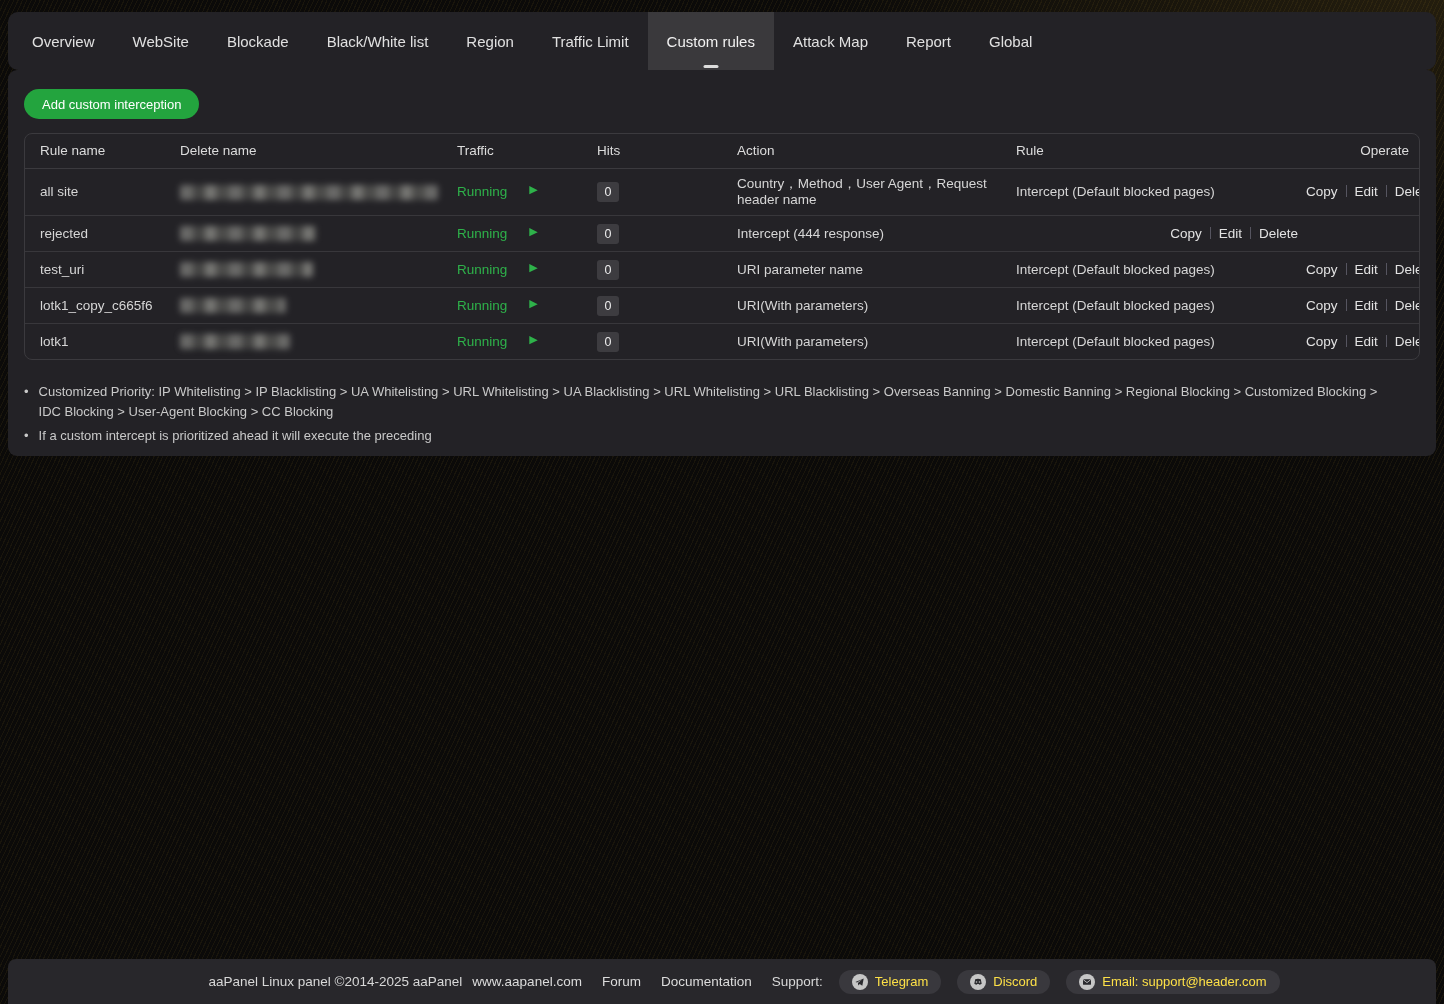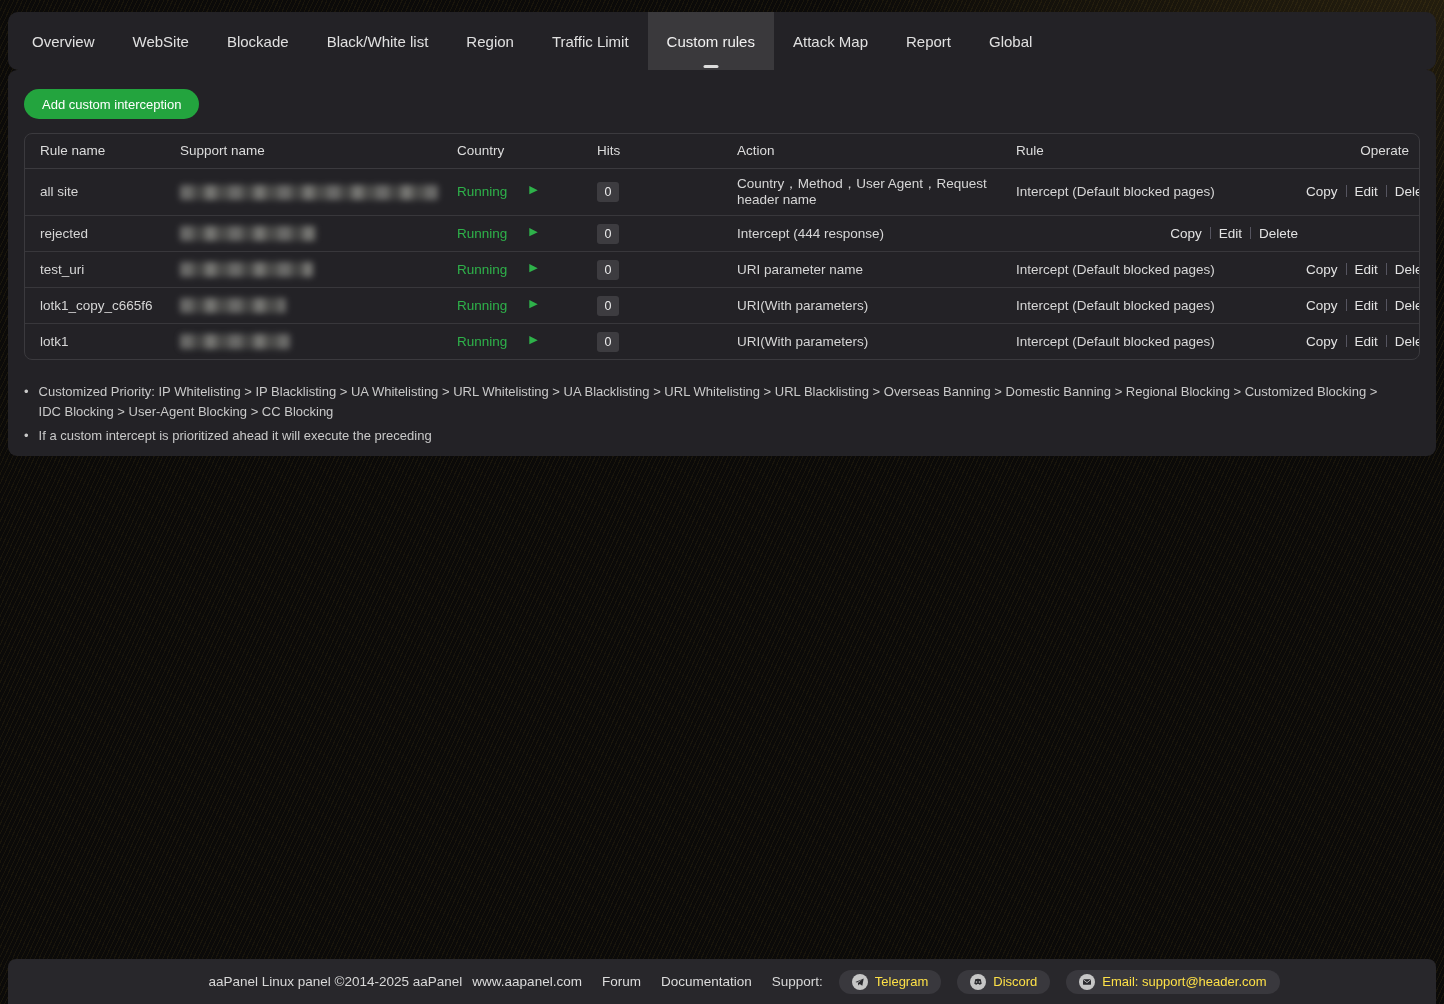--- a/index.html
+++ b/index.html
@@ -135,22 +135,22 @@
       </div>
     </div>
 </div>
 
 <div class="panel">
   <button class="add-btn">Add custom interception</button>
 
   <div class="table">
     <div class="trow thead">
       <div class="cell">Rule name</div>
-      <div class="cell">Support name</div>
-      <div class="cell">Country</div>
+      <div class="cell">Delete name</div>
+      <div class="cell">Traffic</div>
       <div class="cell">Hits</div>
       <div class="cell">Action</div>
       <div class="cell">Rule</div>
       <div class="cell op">Operate</div>
     </div>
     <div id="table-body">
         <div class="trow tbody-row tall">
           <div class="cell">all site</div>
           <div class="cell">
             <div class="blur-bar" style="width: 258px;"></div>

